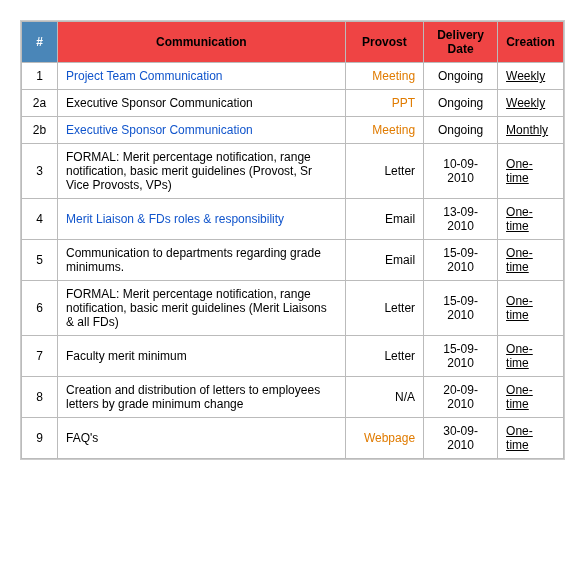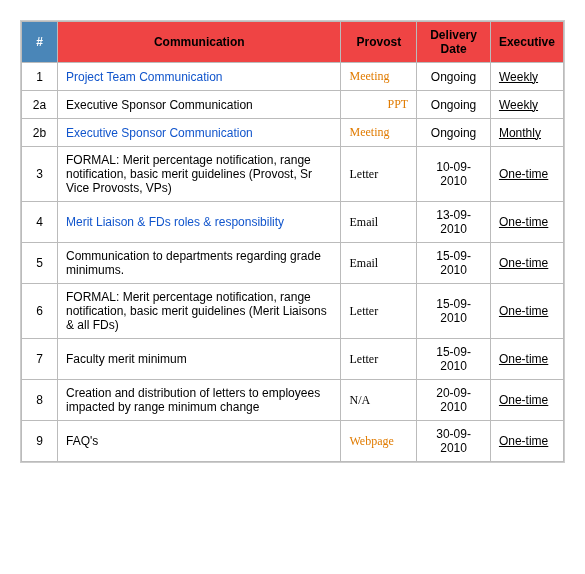--- a/index.html
+++ b/index.html
@@ -47,22 +47,21 @@
       vertical-align: middle;
       color: #000;
     }
     tbody tr td:first-child {
       text-align: center;
       background: #fff;
       font-weight: normal;
       color: #000;
     }
     tbody tr td.medium-cell {
-      text-align: left;
-      font-family: Liberation Serif, serif;
+      text-align: right;
     }
     tbody tr td.date-cell {
       text-align: center;
       margin-top: 32px;
     }
     tbody tr td.freq-cell {
       text-align: left;
       text-decoration: underline;
     }
     .medium-meeting { color: #e07b00; }
@@ -77,21 +76,21 @@
 <body>
 
 <div class="table-wrapper">
   <table>
     <thead>
       <tr>
         <th>#</th>
         <th>Communication</th>
         <th>Provost</th>
         <th>Delivery Date</th>
-        <th>Executive</th>
+        <th>Creation</th>
       </tr>
     </thead>
     <tbody id="table-body">
     <tr>
           <td>1</td>
           <td><a class="comm-link" href="#">Project Team Communication</a></td>
           <td class="medium-cell"><span class="medium-meeting" style="color: rgb(224, 123, 0);">Meeting</span></td>
           <td class="date-cell">Ongoing</td>
           <td class="freq-cell">Weekly</td>
         </tr>
@@ -139,21 +138,21 @@
         </tr>
         <tr>
           <td>7</td>
           <td>Faculty merit minimum</td>
           <td class="medium-cell"><span class="medium-letter">Letter</span></td>
           <td class="date-cell">15-09-2010</td>
           <td class="freq-cell">One-time</td>
         </tr>
         <tr>
           <td>8</td>
-          <td>Creation and distribution of letters to employees impacted by range minimum change</td>
+          <td>Creation and distribution of letters to employees letters by grade minimum change</td>
           <td class="medium-cell"><span class="medium-na">N/A</span></td>
           <td class="date-cell">20-09-2010</td>
           <td class="freq-cell">One-time</td>
         </tr>
         <tr>
           <td>9</td>
           <td>FAQ's</td>
           <td class="medium-cell"><span class="medium-webpage" style="color: rgb(224, 123, 0);">Webpage</span></td>
           <td class="date-cell">30-09-2010</td>
           <td class="freq-cell">One-time</td>

